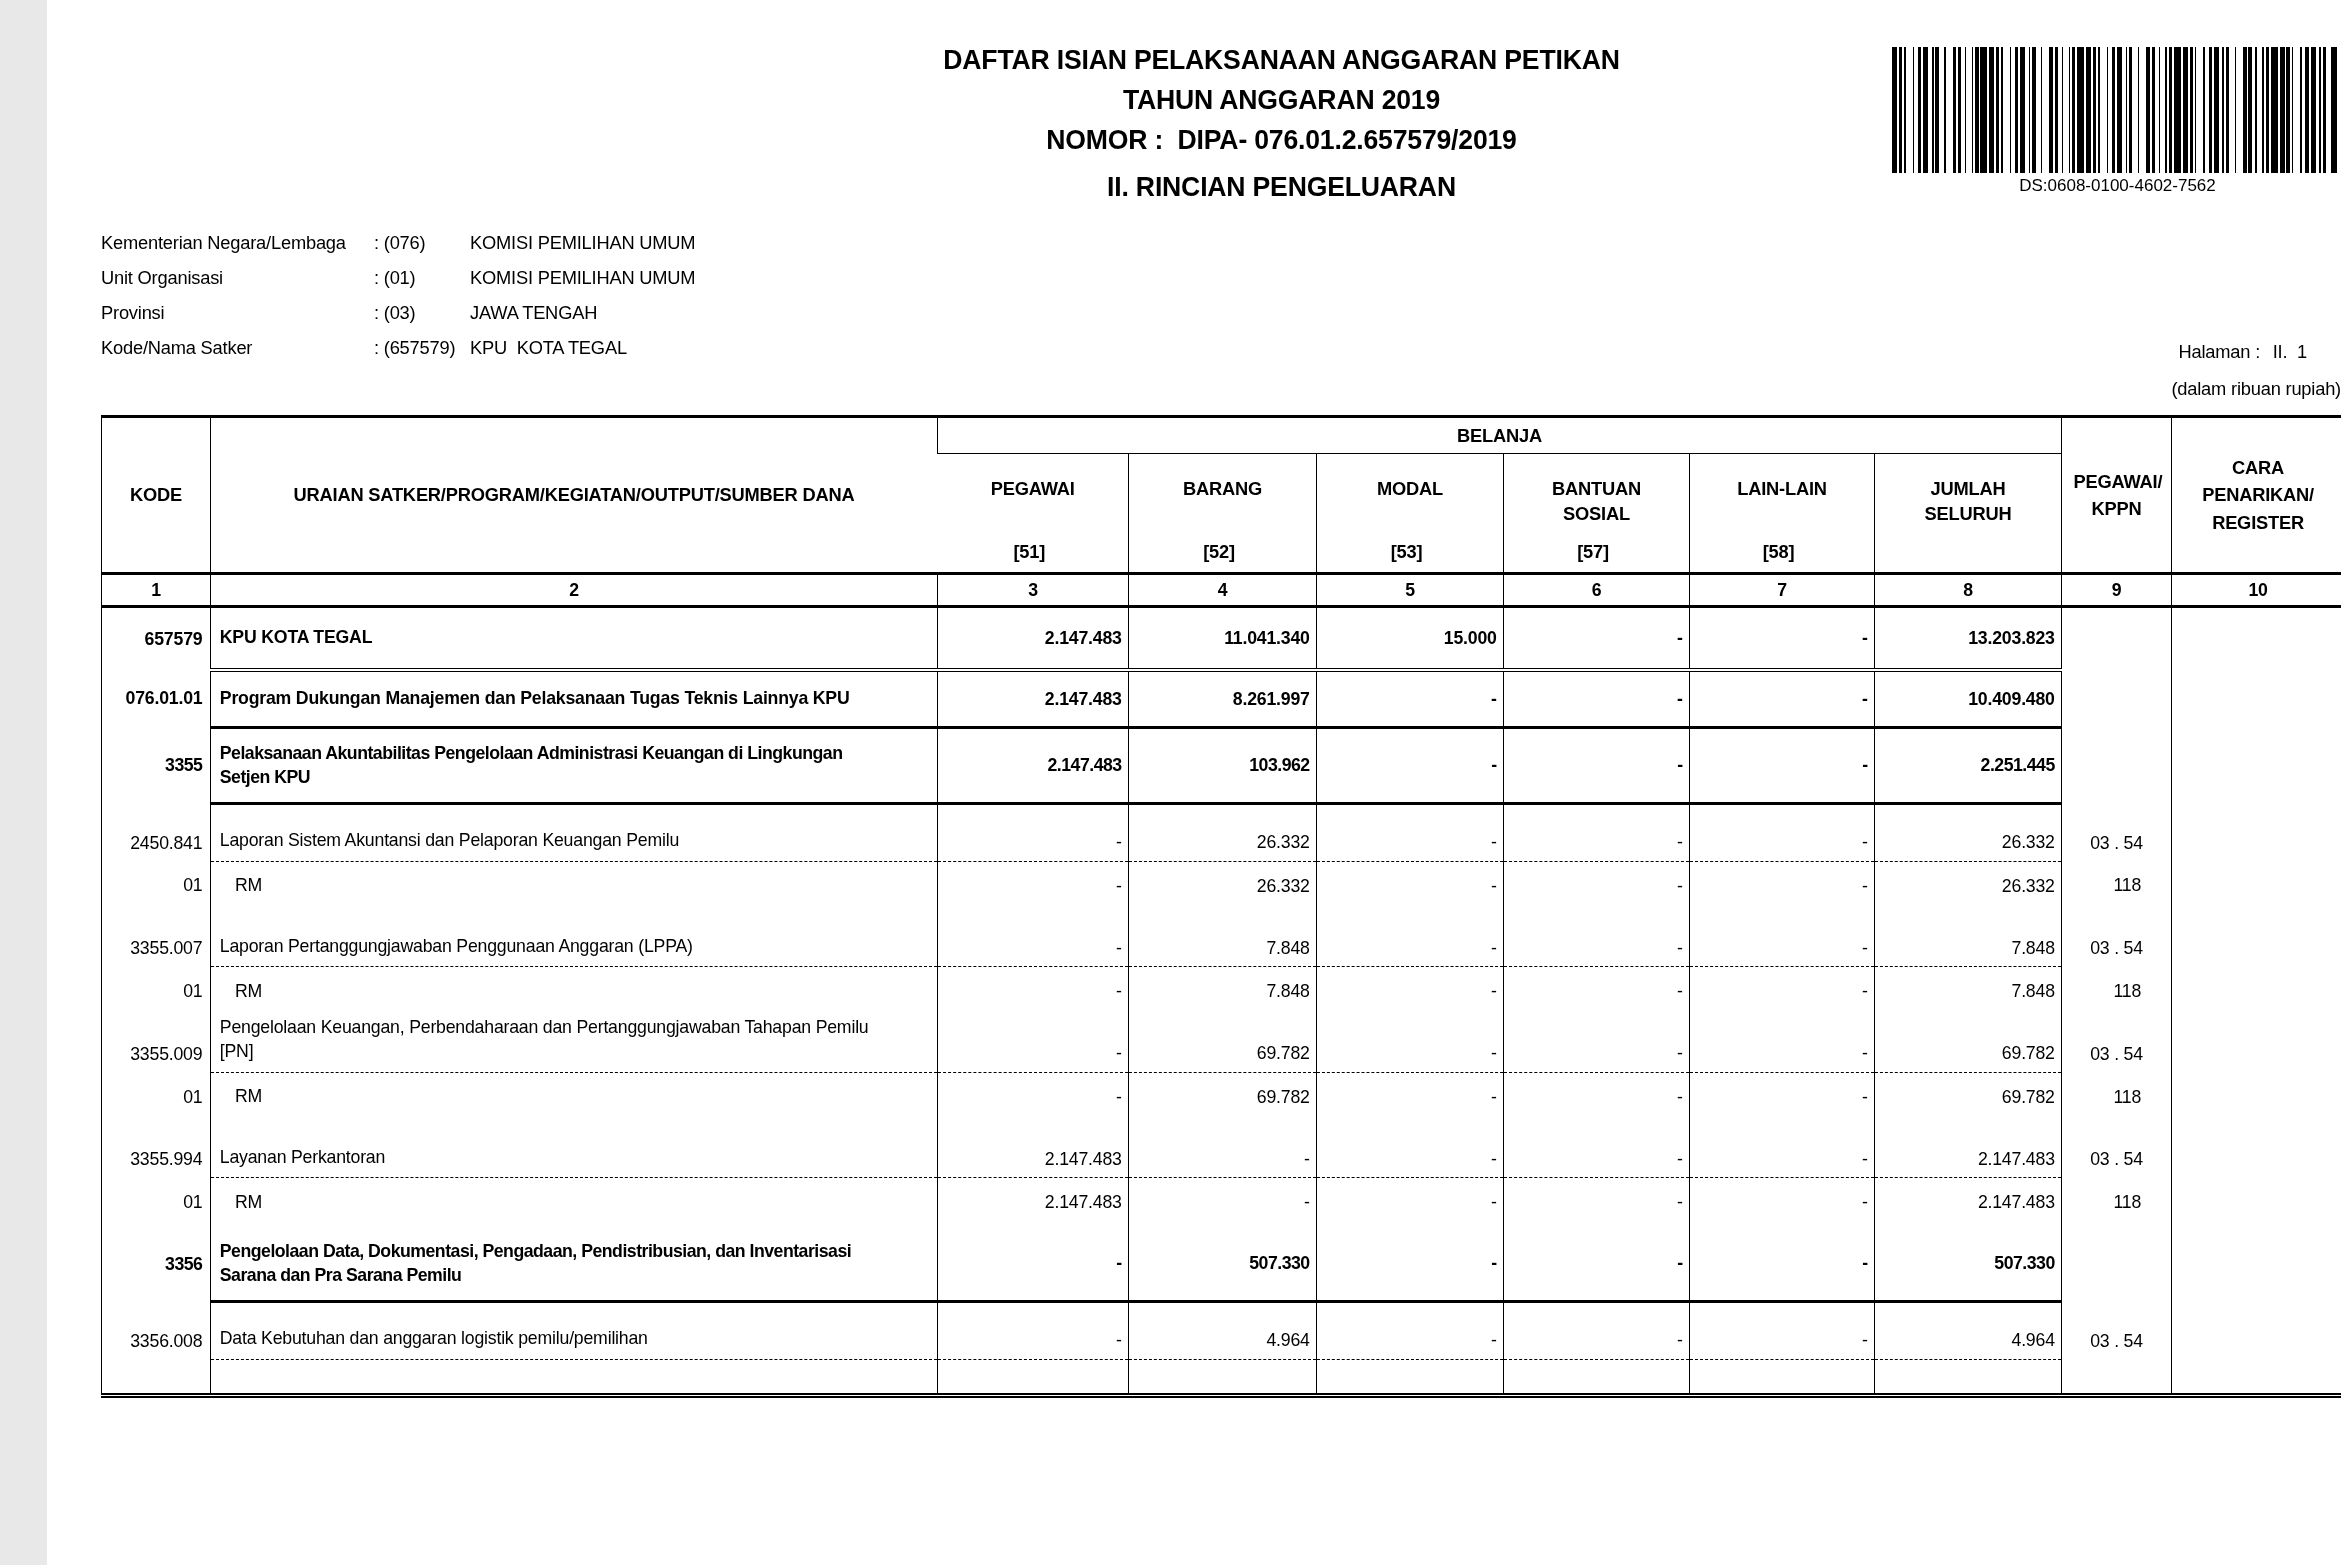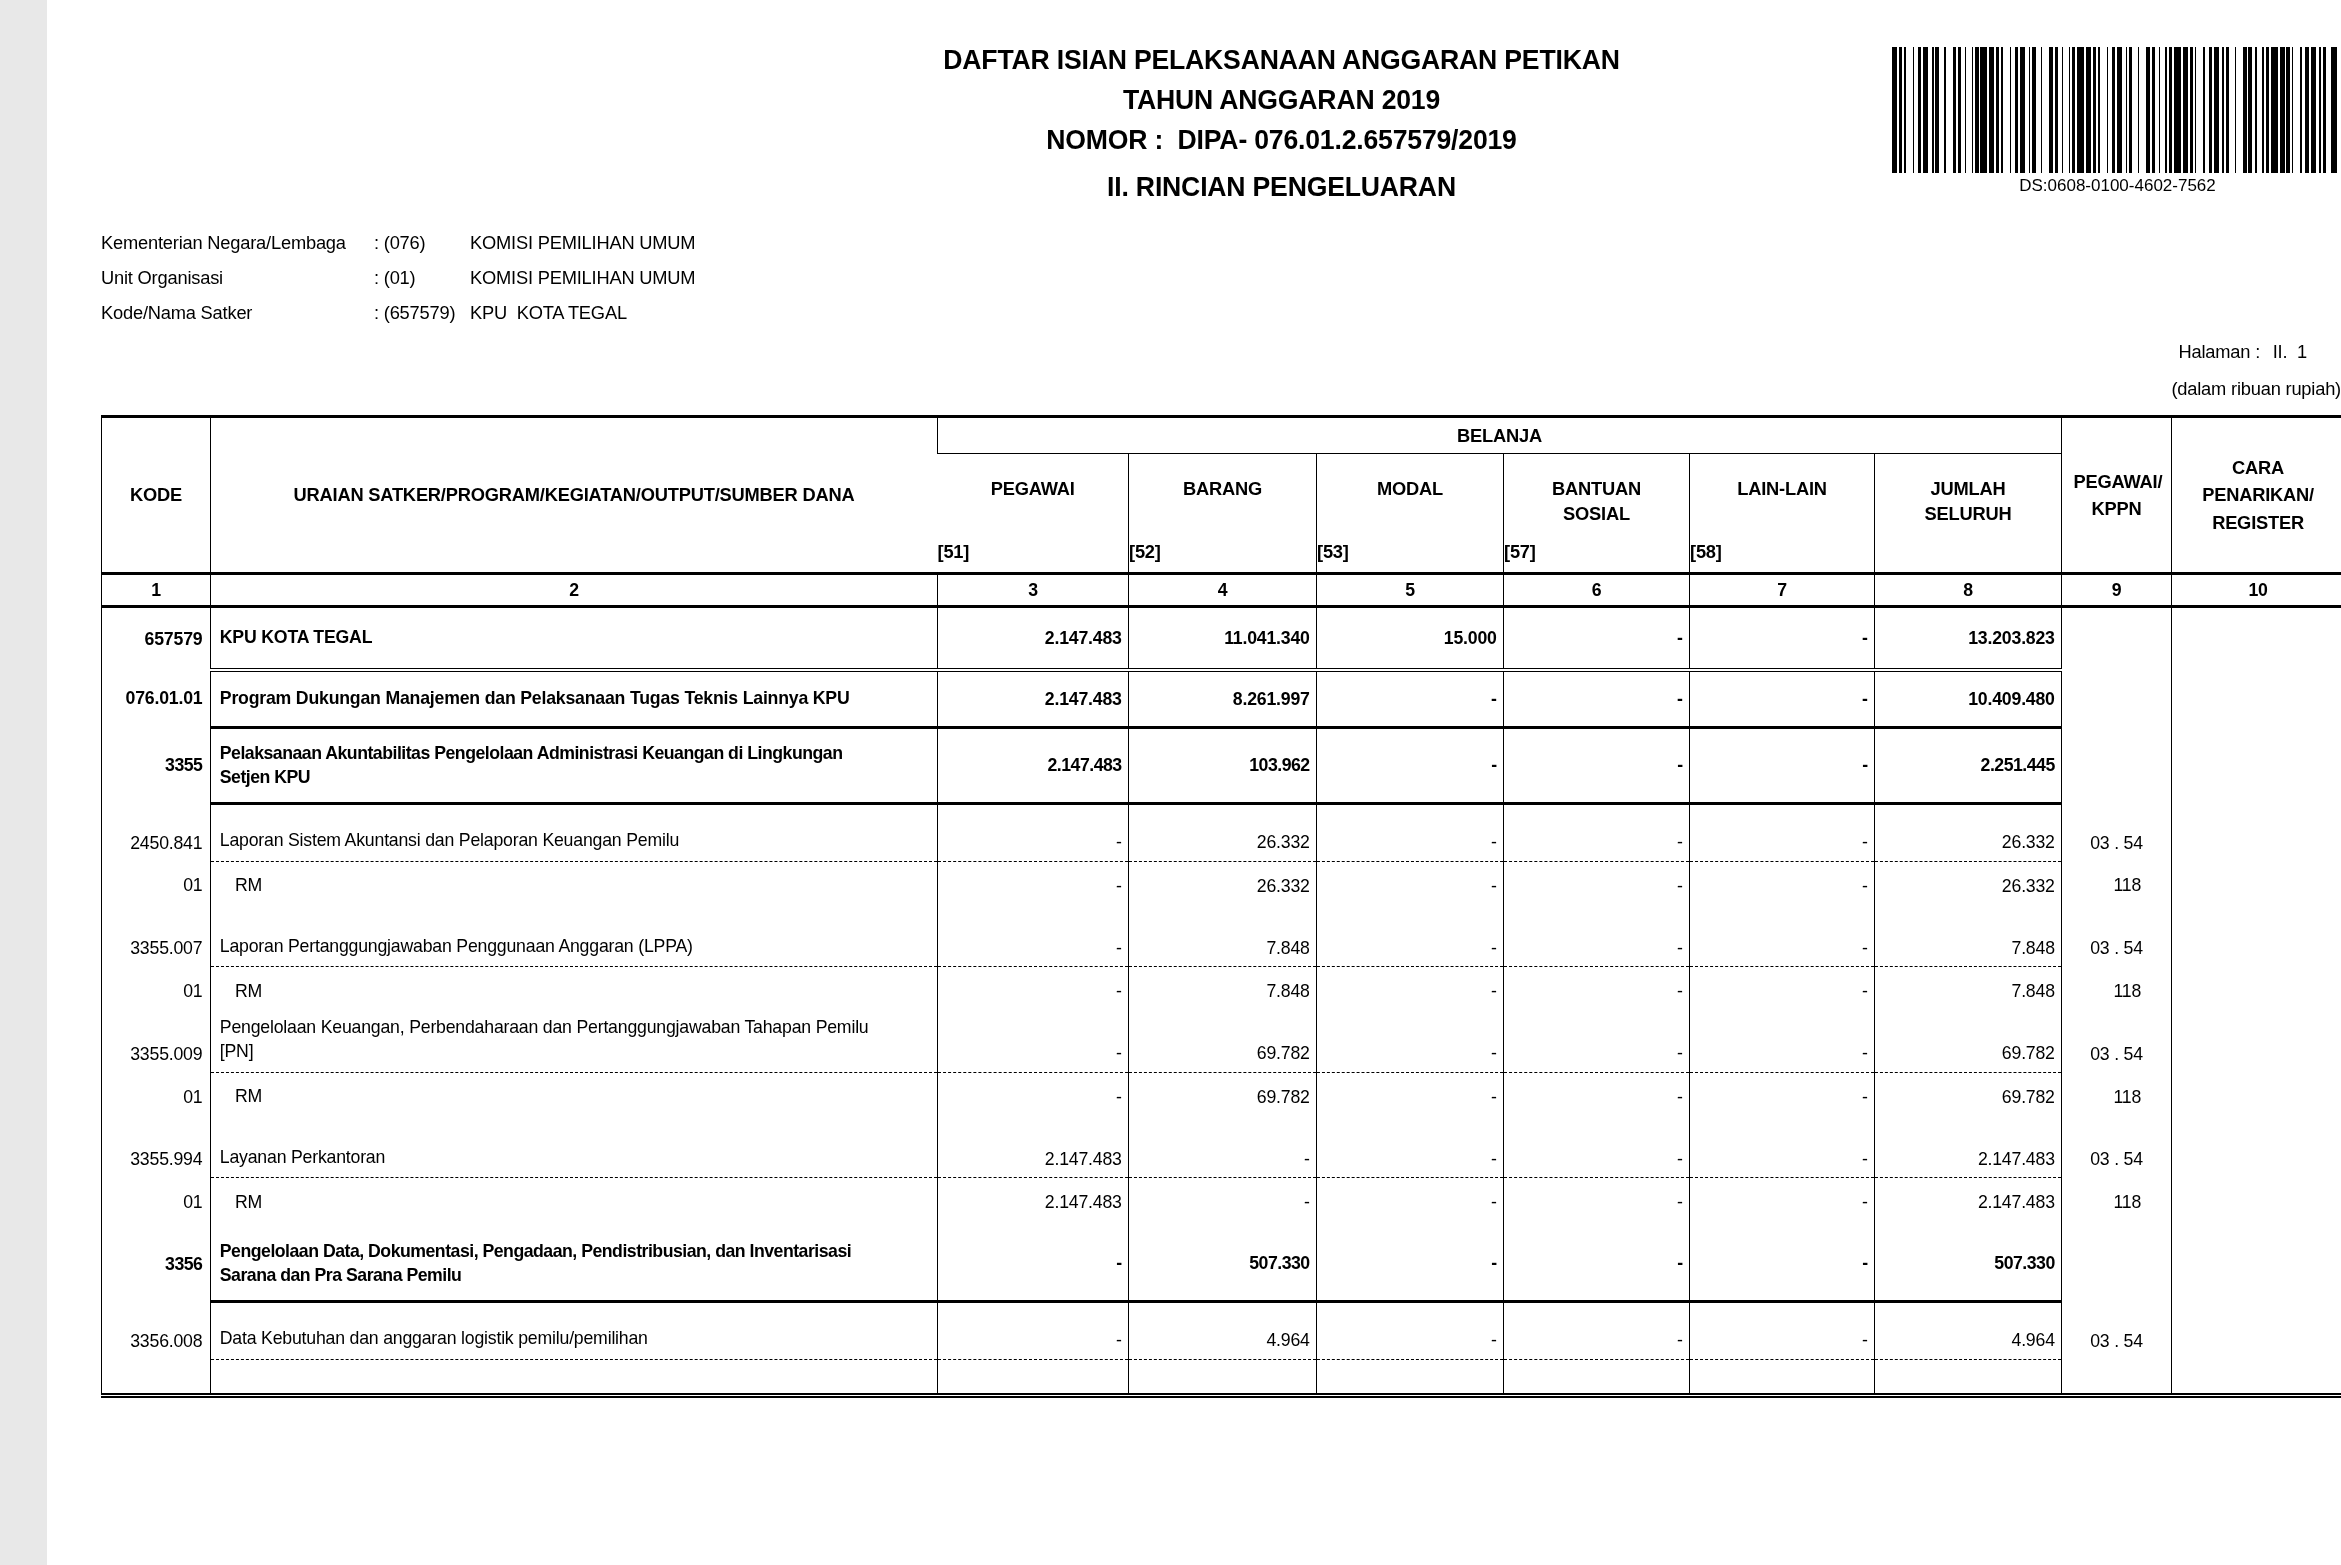--- a/index.html
+++ b/index.html
@@ -36,21 +36,21 @@
     font-size:17.7px;
   }
   th,td{border-left:1.3px solid #000;padding:0 7.6px;overflow:hidden;}
   th:first-child,td:first-child{border-left:none;}
   thead th{font-weight:bold;text-align:center;padding:0;font-size:18.3px;}
   .h-belanja{height:35px;border-bottom:1.9px solid #000;}
   .h-kode,.h-uraian,.h-lokasi,.h-cara{vertical-align:middle;}
   .h-lokasi,.h-cara{padding:0 11.4px;line-height:1.5;}
   .h-sub{height:95px;vertical-align:top;padding-top:23px;position:relative;}
   .sub-name{display:block;white-space:pre-line;line-height:1.35;}
-  .sub-code{position:absolute;left:0;right:7px;bottom:8.8px;text-align:left;}
+  .sub-code{position:absolute;left:0;right:7px;bottom:8.8px;text-align:center;}
   .num-row td{border-top:3.2px solid #000;border-bottom:3.2px solid #000;height:30px;text-align:center;font-weight:bold;padding:0;}
   
   tbody td{vertical-align:middle;}
   td.c-kode{text-align:right;padding-right:7.6px;}
   td.c-uraian{text-align:left;padding-left:8.8px;line-height:1.35;white-space:pre-line;}
   td.c-num{text-align:right;padding-right:6.3px;}
   td.c-lokasi{text-align:center;white-space:pre;padding:0 2.5px;}
   td.c-cara{text-align:center;}
   
   tr.kind-satker td{font-weight:bold;height:60px;}
@@ -224,20 +224,25 @@
   <div class="meta">
     <div class="meta-row">
       <span class="m-label">Kementerian Negara/Lembaga</span>
       <span class="m-code">: (076)</span>
       <span class="m-value">KOMISI PEMILIHAN UMUM</span>
     </div>
     <div class="meta-row">
       <span class="m-label">Unit Organisasi</span>
       <span class="m-code">: (01)</span>
       <span class="m-value">KOMISI PEMILIHAN UMUM</span>
+    </div>
+    <div class="meta-row">
+      <span class="m-label">Provinsi</span>
+      <span class="m-code">: (03)</span>
+      <span class="m-value">JAWA TENGAH</span>
     </div>
     <div class="meta-row">
       <span class="m-label">Kode/Nama Satker</span>
       <span class="m-code">: (657579)</span>
       <span class="m-value">KPU  KOTA TEGAL</span>
     </div>
   </div>
 
   <div class="page-info">
     <div class="page-line">

